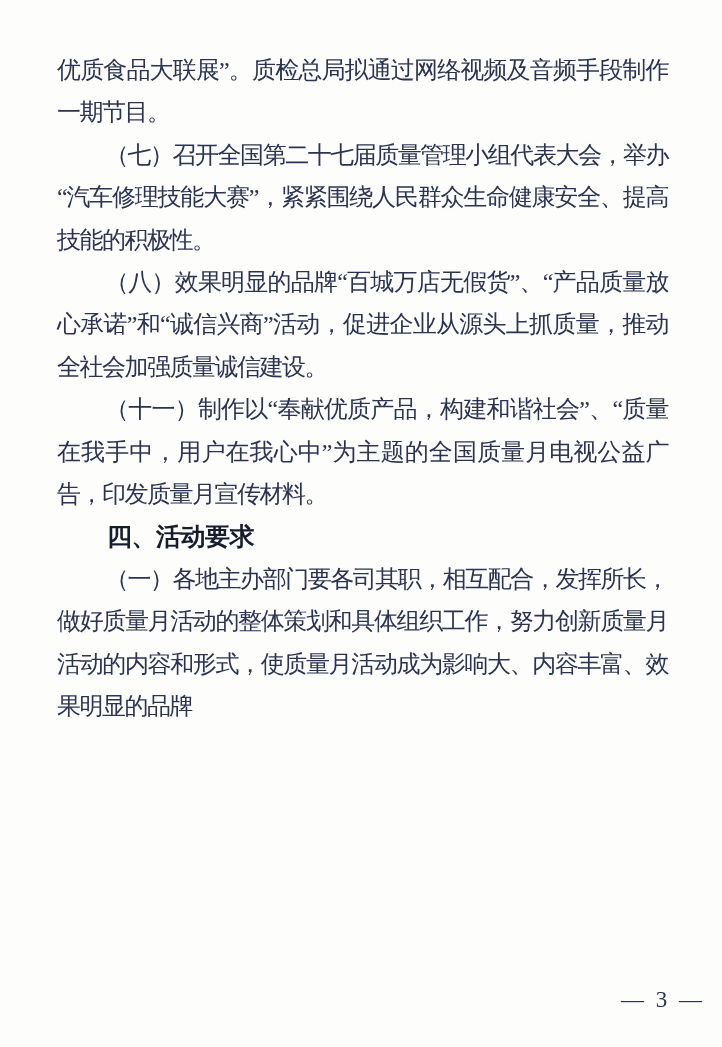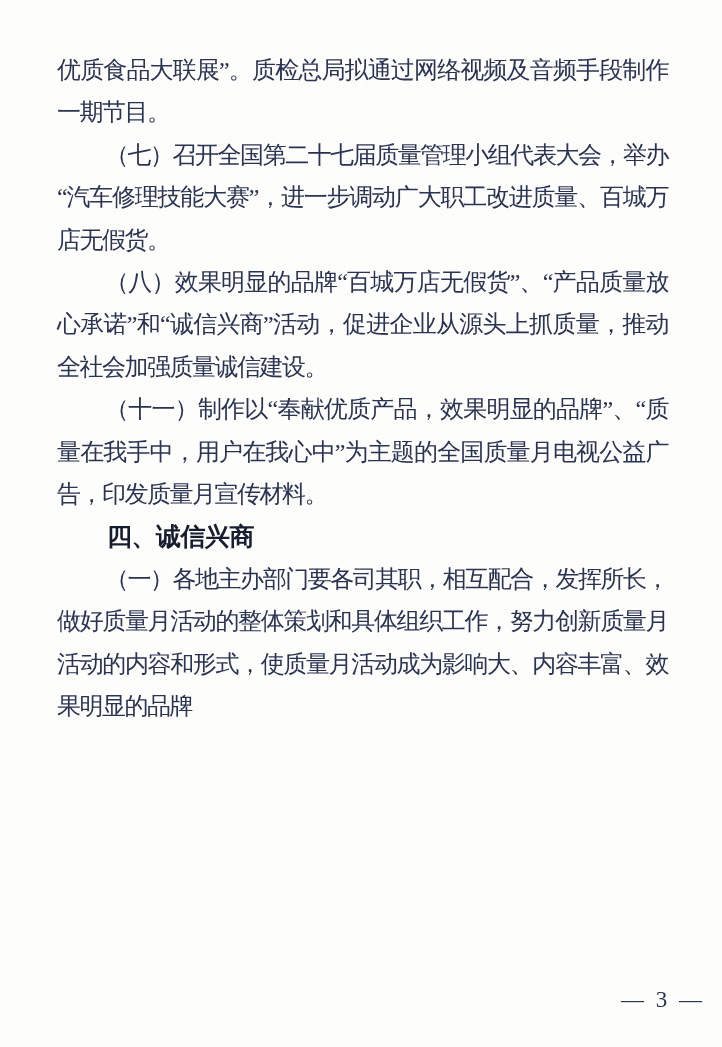--- a/index.html
+++ b/index.html
@@ -56,20 +56,20 @@
     color: #2a3352;
     font-family: "Liberation Serif", "DejaVu Serif", serif;
   }
 </style>
 </head>
 <body>
 
 <div class="page">
   <div class="content">
     <p class="para no-indent">优质食品大联展”。质检总局拟通过网络视频及音频手段制作一期节目。</p>
-    <p class="para">（七）召开全国第二十七届质量管理小组代表大会，举办“汽车修理技能大赛”，进一步调动广大职工改进质量、百城万店无假货。</p>
+    <p class="para">（七）召开全国第二十七届质量管理小组代表大会，举办“汽车修理技能大赛”，紧紧围绕人民群众生命健康安全、提高技能的积极性。</p>
     <p class="para">（八）效果明显的品牌“百城万店无假货”、“产品质量放心承诺”和“诚信兴商”活动，促进企业从源头上抓质量，推动全社会加强质量诚信建设。</p>
-    <p class="para">（十一）制作以“奉献优质产品，效果明显的品牌”、“质量在我手中，用户在我心中”为主题的全国质量月电视公益广告，印发质量月宣传材料。</p>
-    <p class="heading">四、诚信兴商</p>
+    <p class="para">（十一）制作以“奉献优质产品，构建和谐社会”、“质量在我手中，用户在我心中”为主题的全国质量月电视公益广告，印发质量月宣传材料。</p>
+    <p class="heading">四、活动要求</p>
     <p class="para">（一）各地主办部门要各司其职，相互配合，发挥所长，做好质量月活动的整体策划和具体组织工作，努力创新质量月活动的内容和形式，使质量月活动成为影响大、内容丰富、效果明显的品牌</p>
   </div>
   <div class="page-number">— 3 —</div>
 </div>
 
 </body></html>

